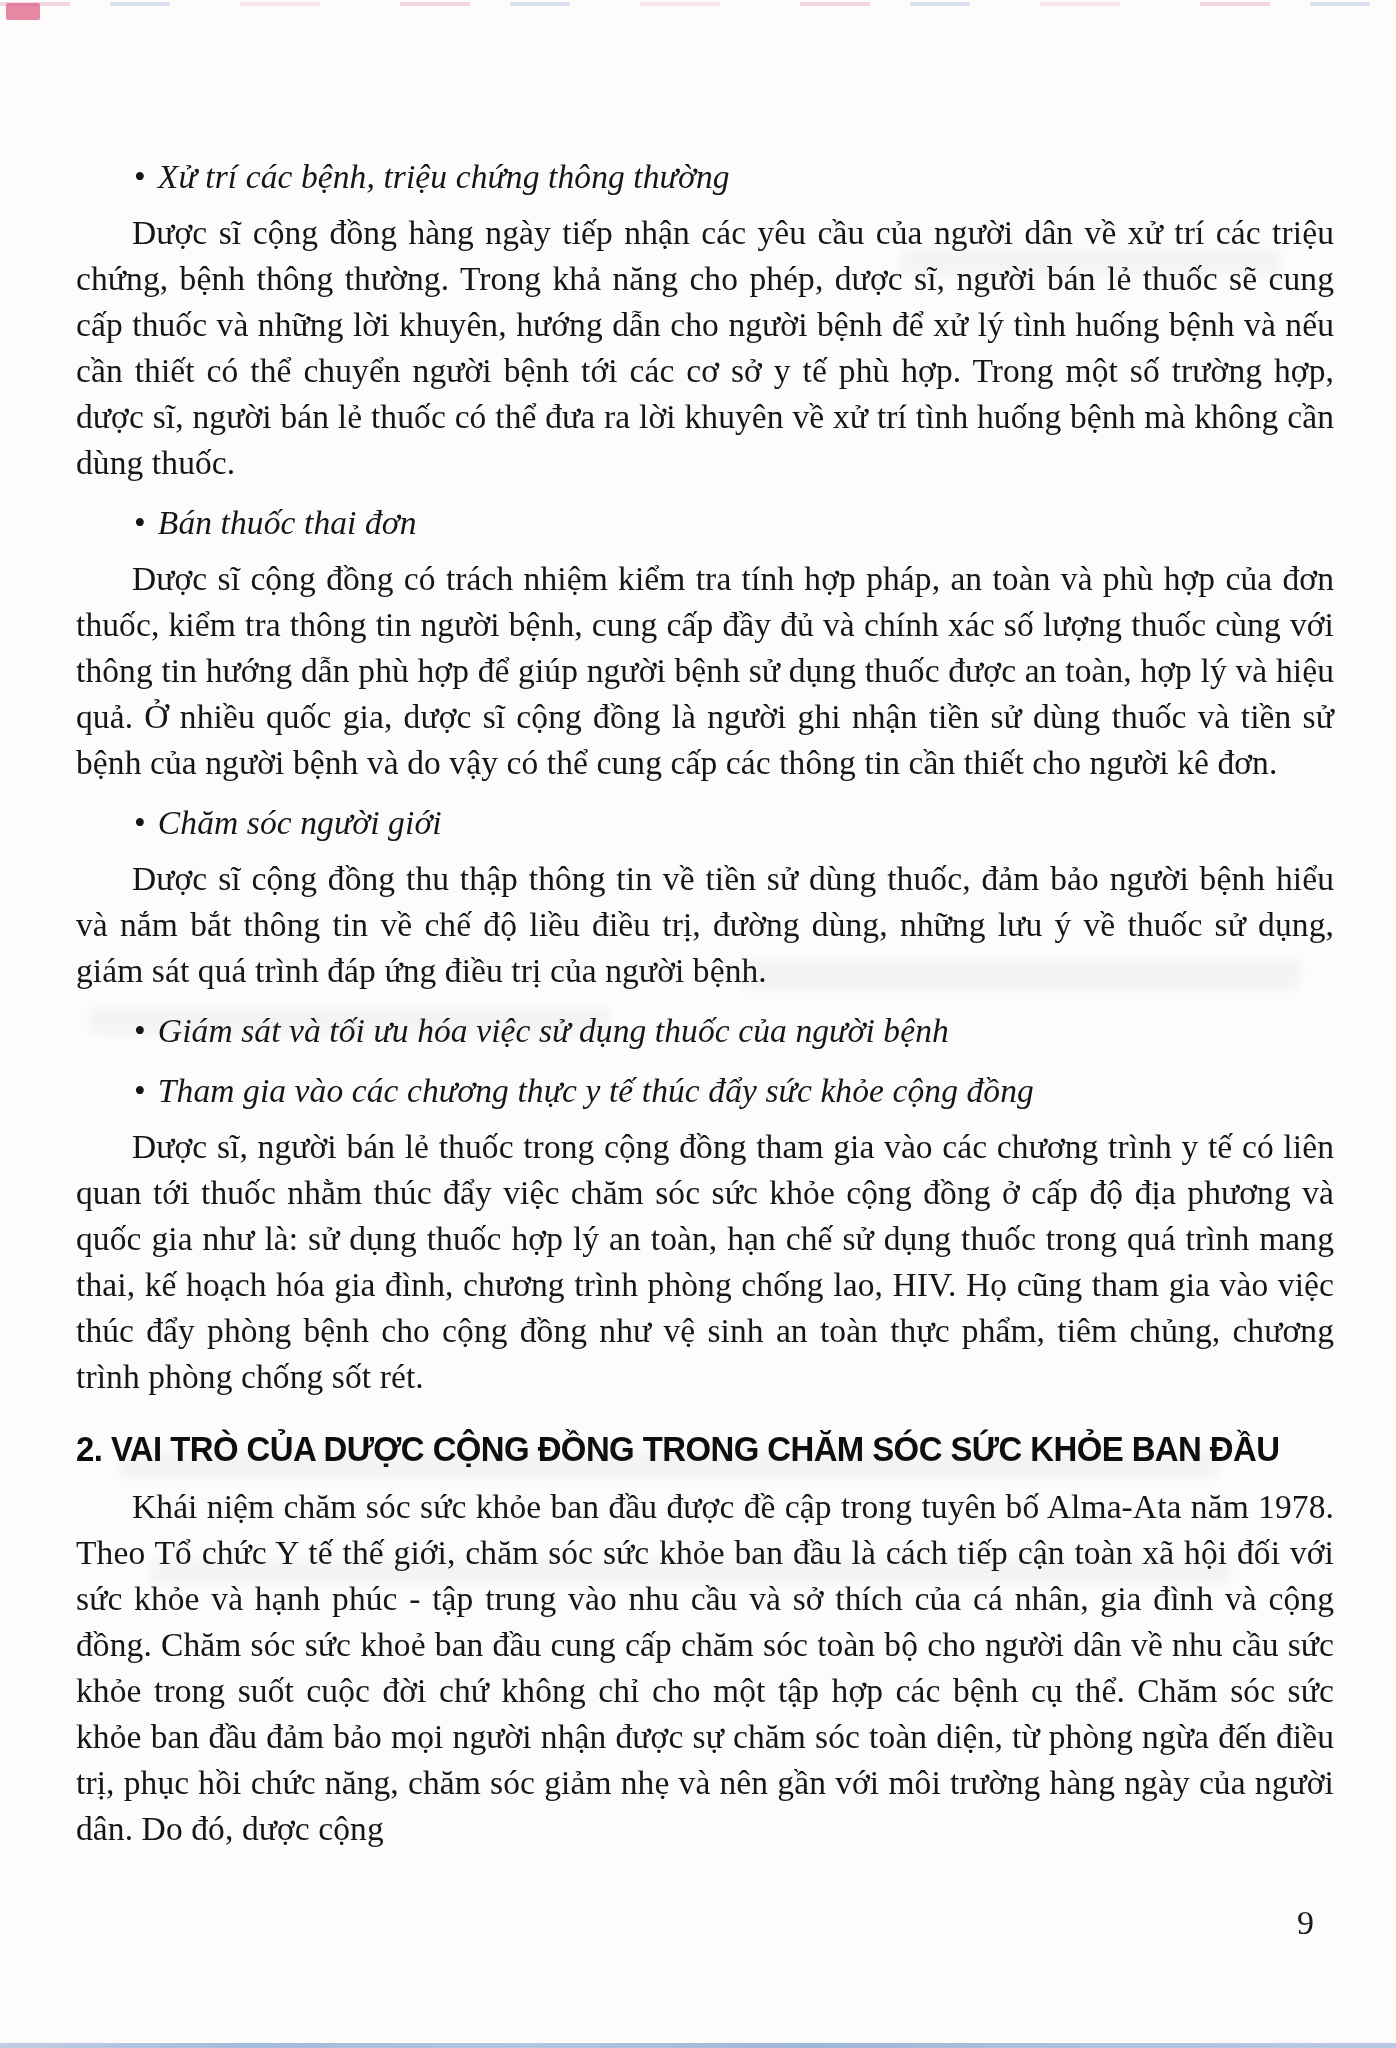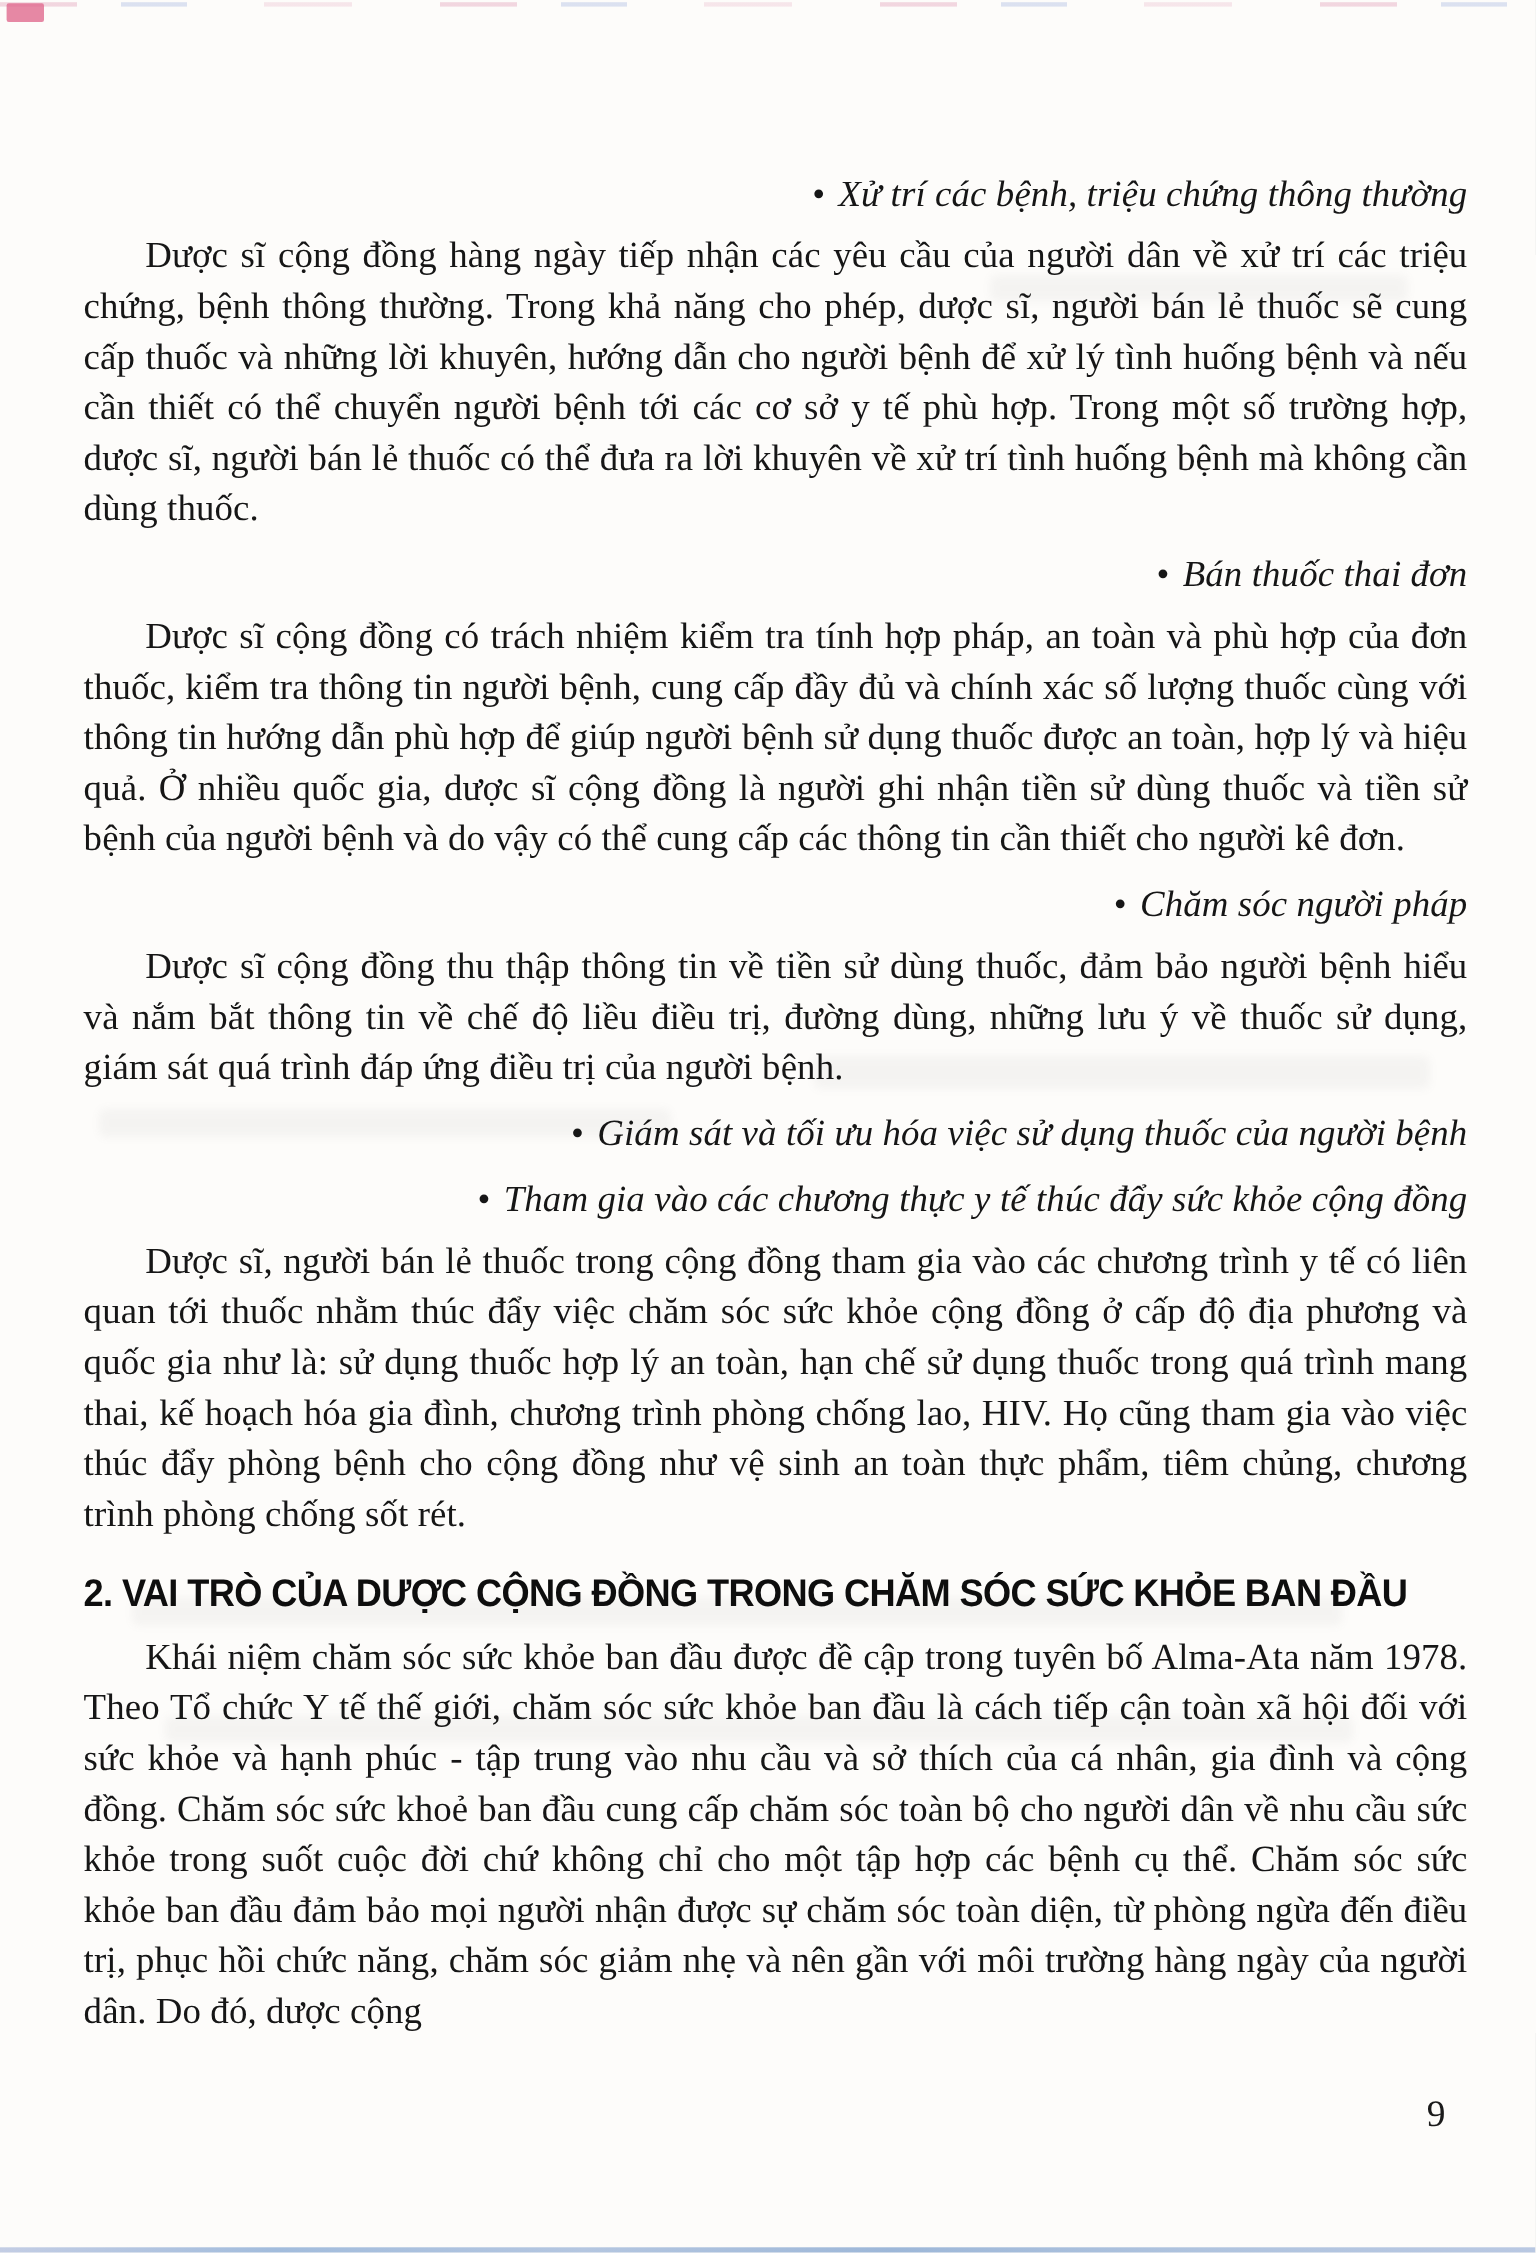--- a/index.html
+++ b/index.html
@@ -46,21 +46,21 @@
     position:absolute;left:76px;top:140px;width:1258px;
     font-size:33.5px;line-height:46px;
     text-align:justify;
     letter-spacing:0.1px;
   }
   p{margin:0;}
   .para{text-indent:56px;font-family:Liberation Serif, serif;}
   .bullet-line{
     margin:14px 0 10px 58px;
     font-style:italic;
-    text-align:right;
+    text-align:left;
   }
   .bullet-line .bullet{
     font-style:normal;
     margin-right:12px;
   }
   .heading2{
     margin:26px 0 12px;
     font-family:"Liberation Sans", sans-serif;
     font-weight:700;
     font-size:35px;line-height:46px;
@@ -93,21 +93,21 @@
   <main class="content">
 
     <p class="bullet-line"><span class="bullet">•</span><span>Xử trí các bệnh, triệu chứng thông thường</span></p>
 
     <p class="para">Dược sĩ cộng đồng hàng ngày tiếp nhận các yêu cầu của người dân về xử trí các triệu chứng, bệnh thông thường. Trong khả năng cho phép, dược sĩ, người bán lẻ thuốc sẽ cung cấp thuốc và những lời khuyên, hướng dẫn cho người bệnh để xử lý tình huống bệnh và nếu cần thiết có thể chuyển người bệnh tới các cơ sở y tế phù hợp. Trong một số trường hợp, dược sĩ, người bán lẻ thuốc có thể đưa ra lời khuyên về xử trí tình huống bệnh mà không cần dùng thuốc.</p>
 
     <p class="bullet-line"><span class="bullet">•</span><span>Bán thuốc thai đơn</span></p>
 
     <p class="para">Dược sĩ cộng đồng có trách nhiệm kiểm tra tính hợp pháp, an toàn và phù hợp của đơn thuốc, kiểm tra thông tin người bệnh, cung cấp đầy đủ và chính xác số lượng thuốc cùng với thông tin hướng dẫn phù hợp để giúp người bệnh sử dụng thuốc được an toàn, hợp lý và hiệu quả. Ở nhiều quốc gia, dược sĩ cộng đồng là người ghi nhận tiền sử dùng thuốc và tiền sử bệnh của người bệnh và do vậy có thể cung cấp các thông tin cần thiết cho người kê đơn.</p>
 
-    <p class="bullet-line"><span class="bullet">•</span><span>Chăm sóc người pháp</span></p>
+    <p class="bullet-line"><span class="bullet">•</span><span>Chăm sóc người giới</span></p>
 
     <p class="para">Dược sĩ cộng đồng thu thập thông tin về tiền sử dùng thuốc, đảm bảo người bệnh hiểu và nắm bắt thông tin về chế độ liều điều trị, đường dùng, những lưu ý về thuốc sử dụng, giám sát quá trình đáp ứng điều trị của người bệnh.</p>
 
     <p class="bullet-line"><span class="bullet">•</span><span>Giám sát và tối ưu hóa việc sử dụng thuốc của người bệnh</span></p>
 
 
     <p class="bullet-line"><span class="bullet">•</span><span>Tham gia vào các chương thực y tế thúc đẩy sức khỏe cộng đồng</span></p>
 
     <p class="para">Dược sĩ, người bán lẻ thuốc trong cộng đồng tham gia vào các chương trình y tế có liên quan tới thuốc nhằm thúc đẩy việc chăm sóc sức khỏe cộng đồng ở cấp độ địa phương và quốc gia như là: sử dụng thuốc hợp lý an toàn, hạn chế sử dụng thuốc trong quá trình mang thai, kế hoạch hóa gia đình, chương trình phòng chống lao, HIV. Họ cũng tham gia vào việc thúc đẩy phòng bệnh cho cộng đồng như vệ sinh an toàn thực phẩm, tiêm chủng, chương trình phòng chống sốt rét.</p>
 

